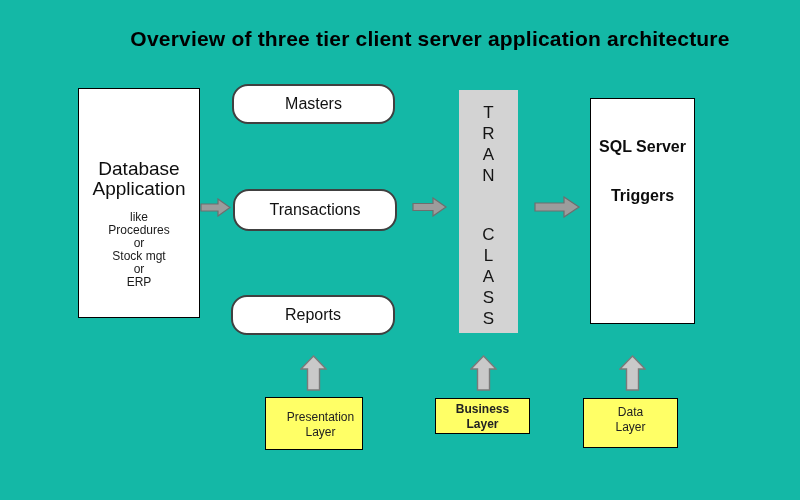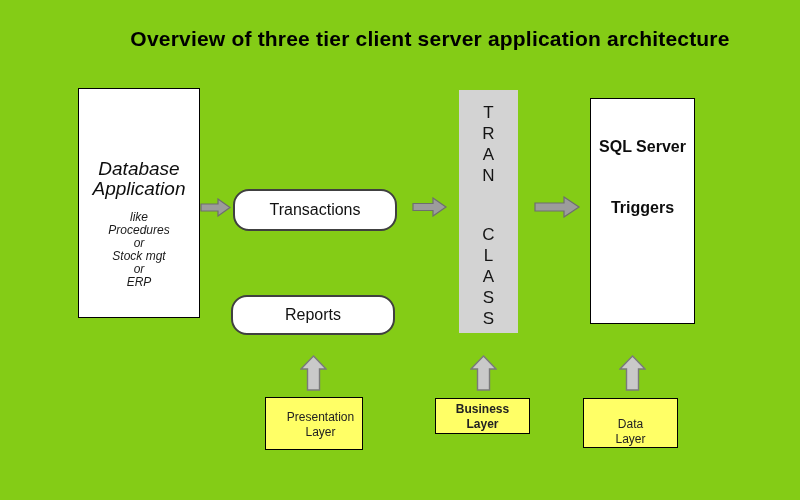--- a/index.html
+++ b/index.html
@@ -3,21 +3,21 @@
 <meta charset="utf-8">
 <style>
   * { margin: 0; padding: 0; box-sizing: border-box; }
   html, body { background: #ffffff; }
   body { font-family: "Liberation Sans", sans-serif; color: #111; }
 
   .stage {
     position: relative;
     width: 800px;
     height: 500px;
-    background: #84cc16;
+    background: #14b8a6;
     overflow: hidden;
   }
 
   .title {
     position: absolute;
     left: 55px; top: 27px; width: 750px;
     text-align: center;
     font-size: 21px;
     font-weight: bold;
     color: #000;
@@ -27,21 +27,21 @@
   
   .db-box {
     position: absolute;
     left: 78px; top: 88px; width: 122px; height: 230px;
     background: #fff;
     border: 1px solid #000;
     text-align: center;
   }
   .db-name { margin-top: 70px; font-size: 19px; line-height: 20px; color: #0d0d0d; }
   .db-sub  { margin-top: 12px; font-size: 12px; line-height: 13px; color: #1a1a1a; }
-  .db-sub span, .db-name span { display: block; font-style: italic; }
+  .db-sub span, .db-name span { display: block; }
 
   
   .flow-box {
     position: absolute;
     background: #fff;
     border: 2px solid #404040;
     border-radius: 16px;
     text-align: center;
     font-size: 16px;
     color: #111;
@@ -70,36 +70,36 @@
     background: #fff;
     border: 1px solid #000;
     text-align: center;
     font-size: 16px;
     color: #0d0d0d;
     font-weight: bold;
   }
   .server-item { line-height: 19px; }
   .srv-1 { margin-top: 38px; }
   .srv-2 { margin-top: 36px; }
-  .srv-3 { margin-top: 42px; }
+  .srv-3 { margin-top: 30px; }
 
   
   .layer-box {
     position: absolute;
     background: #ffff66;
     border: 1px solid #000;
     text-align: center;
     font-size: 12px;
     line-height: 15px;
     color: #222;
   }
   .layer-box span { display: block; }
   .layer-presentation { left: 265px; top: 397px; width: 98px; height: 53px; padding-top: 12px; padding-left: 13px; }
   .layer-business     { left: 435px; top: 398px; width: 95px; height: 36px; padding-top: 3px; font-weight: bold; }
-  .layer-data         { left: 583px; top: 398px; width: 95px; height: 50px; padding-top: 18px; }
+  .layer-data         { left: 583px; top: 398px; width: 95px; height: 50px; padding-top: 6px; }
 
   .arrow { position: absolute; }
   .arrow-1  { left: 200px; top: 198px; }
   .arrow-2  { left: 412px; top: 197px; }
   .arrow-3  { left: 534px; top: 196px; }
   .uparrow-presentation { left: 300px; top: 355px; }
   .uparrow-business     { left: 470px; top: 355px; }
   .uparrow-data         { left: 619px; top: 355px; }
 </style>
 </head>
@@ -117,20 +117,21 @@
     <div class="db-sub">
       <span>like</span>
       <span>Procedures</span>
       <span>or</span>
       <span>Stock mgt</span>
       <span>or</span>
       <span>ERP</span>
     </div>
   </div>
 
+  <div class="flow-box flow-masters">Masters</div>
   <div class="flow-box flow-transactions">Transactions</div>
   <div class="flow-box flow-reports">Reports</div>
 
   <svg class="arrow arrow-1" width="32" height="19" viewBox="0 0 32 19">
     <polygon points="1,6 18,6 18,1 30,9.5 18,18 18,13 1,13" fill="#9c9c9c" stroke="#6e6e6e" stroke-width="1.2"></polygon>
   </svg>
   <svg class="arrow arrow-2" width="36" height="20" viewBox="0 0 36 20">
     <polygon points="1,6.5 21,6.5 21,1 34,10 21,19 21,13.5 1,13.5" fill="#9c9c9c" stroke="#6e6e6e" stroke-width="1.2"></polygon>
   </svg>
   <svg class="arrow arrow-3" width="47" height="22" viewBox="0 0 47 22">

